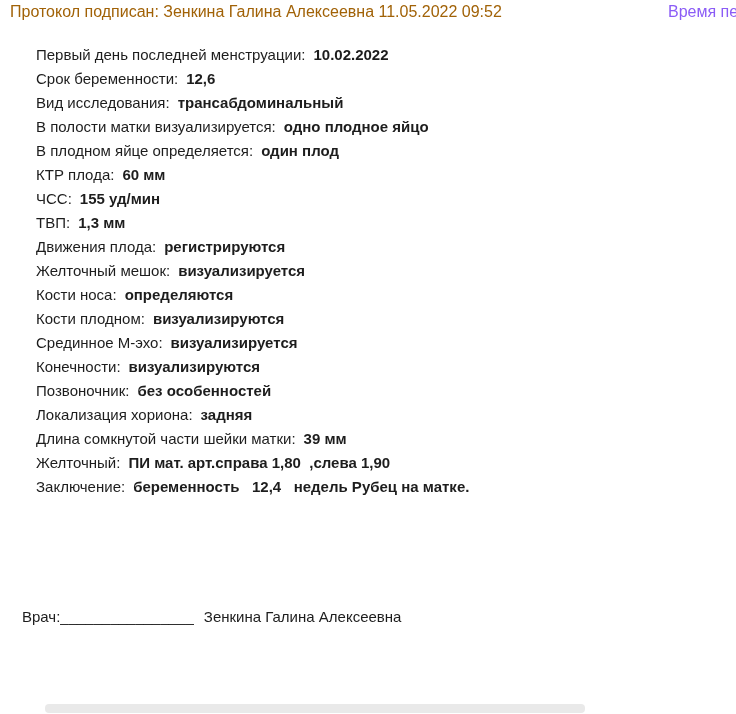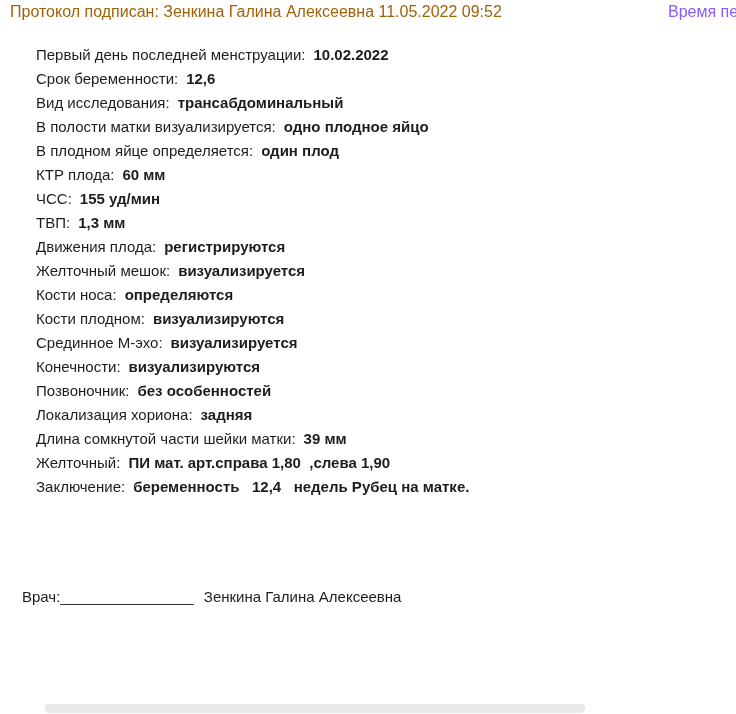--- a/index.html
+++ b/index.html
@@ -49,21 +49,21 @@
     font-weight: normal;
     white-space: pre-wrap;
   }
   .row .value {
     font-weight: bold;
     margin-left: 8px;
     white-space: pre-wrap;
   }
   .doctor-line {
     position: absolute;
-    top: 588px;
+    top: 608px;
     left: 22px;
     font-size: 15px;
     white-space: pre-wrap;
   }
   .doctor-line .doctor-name {
     margin-left: 10px;
   }
   .hscrollbar {
     position: absolute;
     left: 45px;

